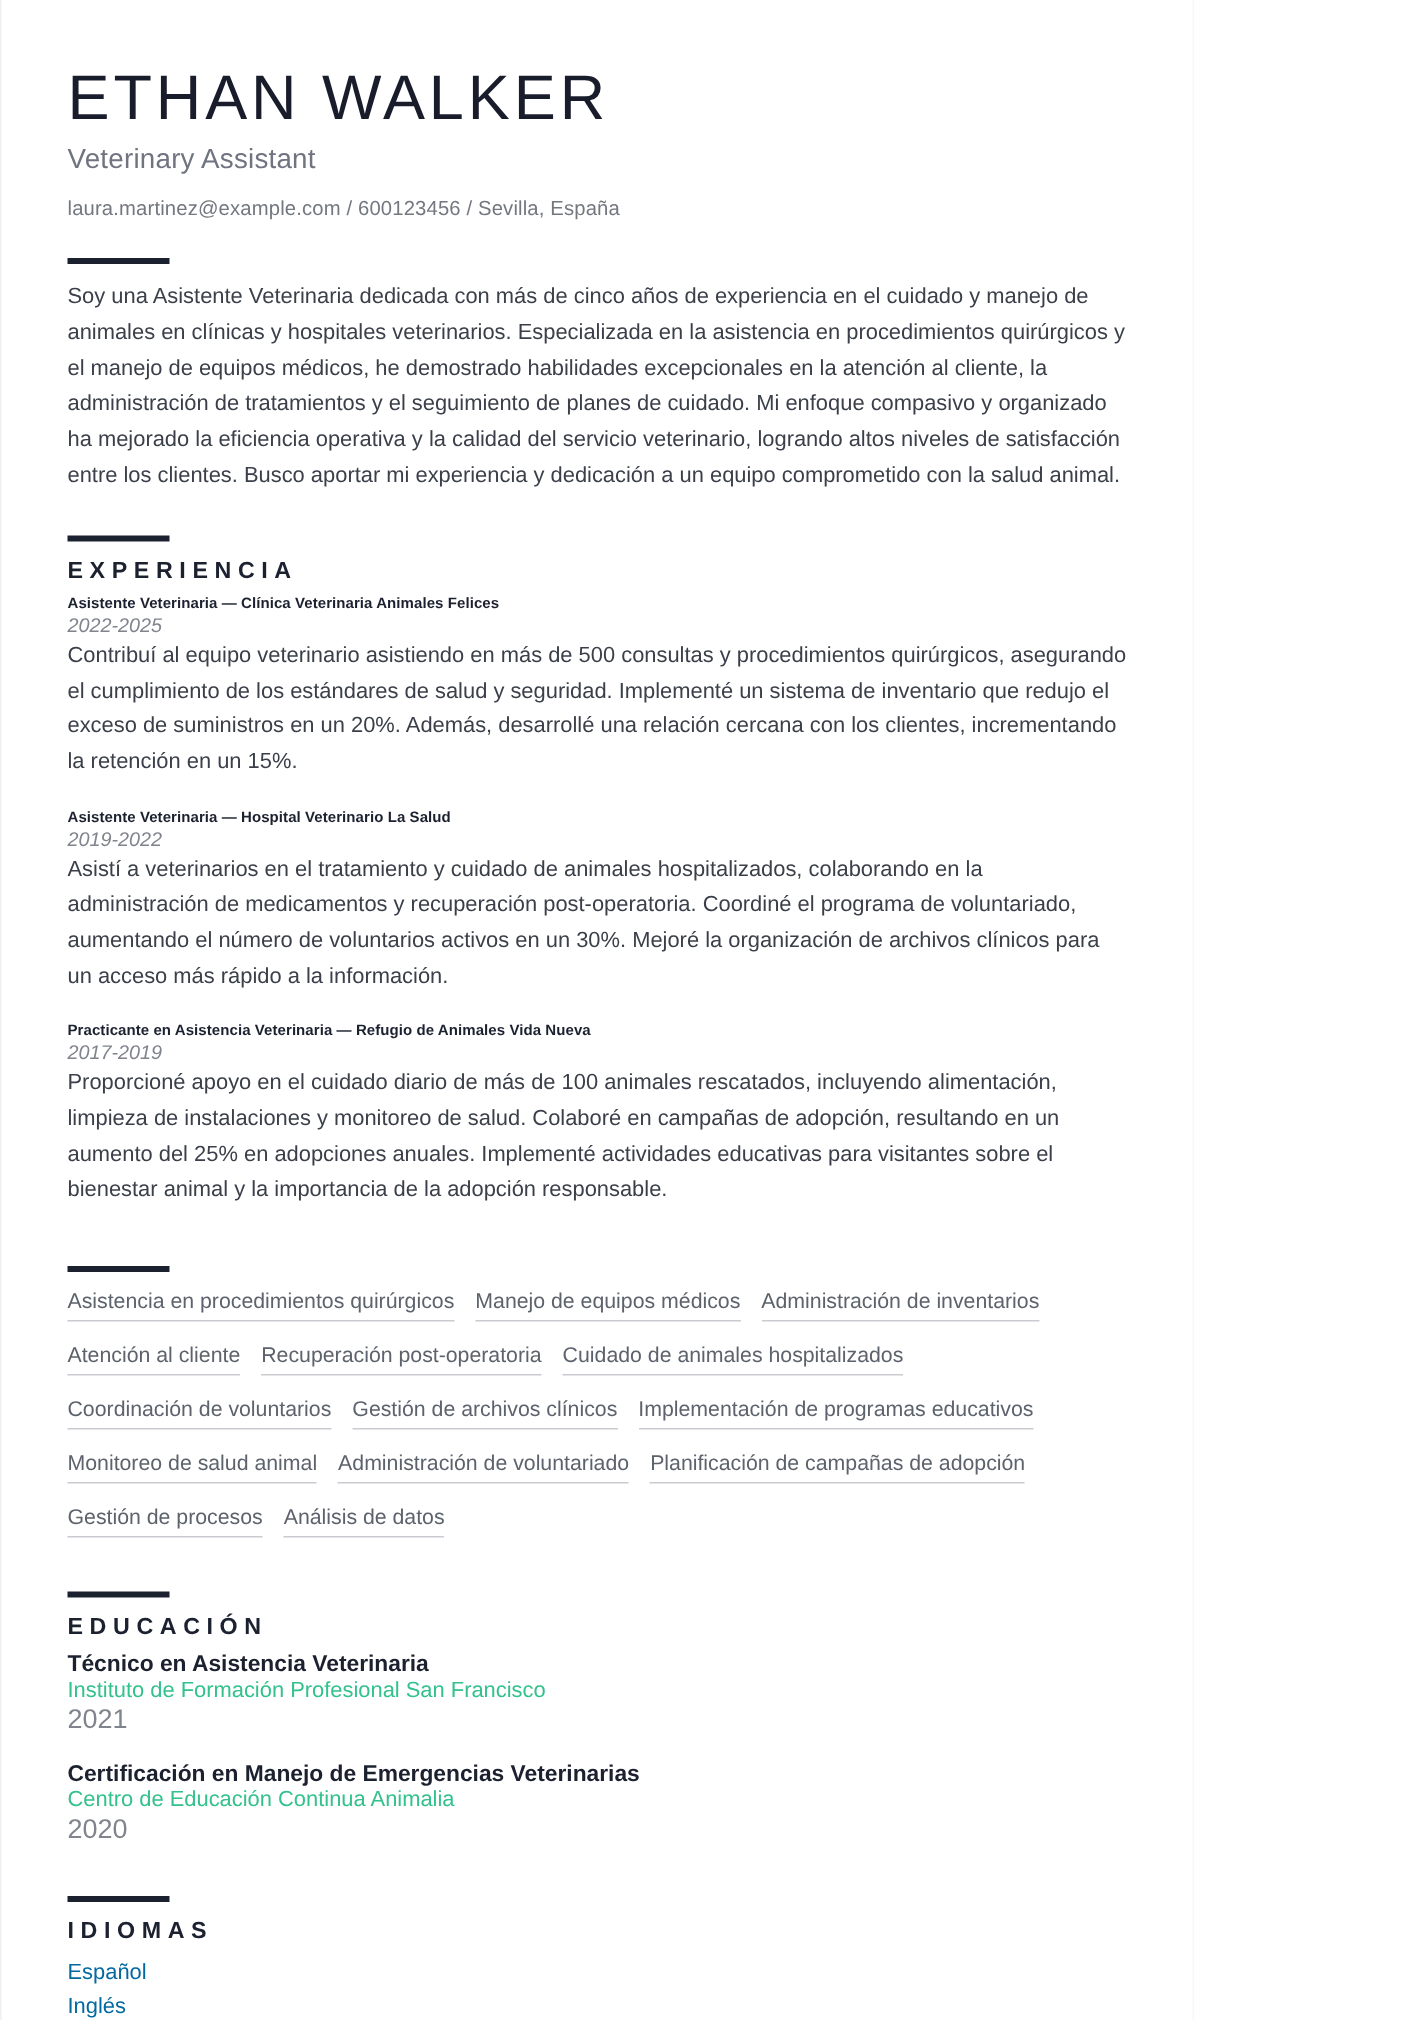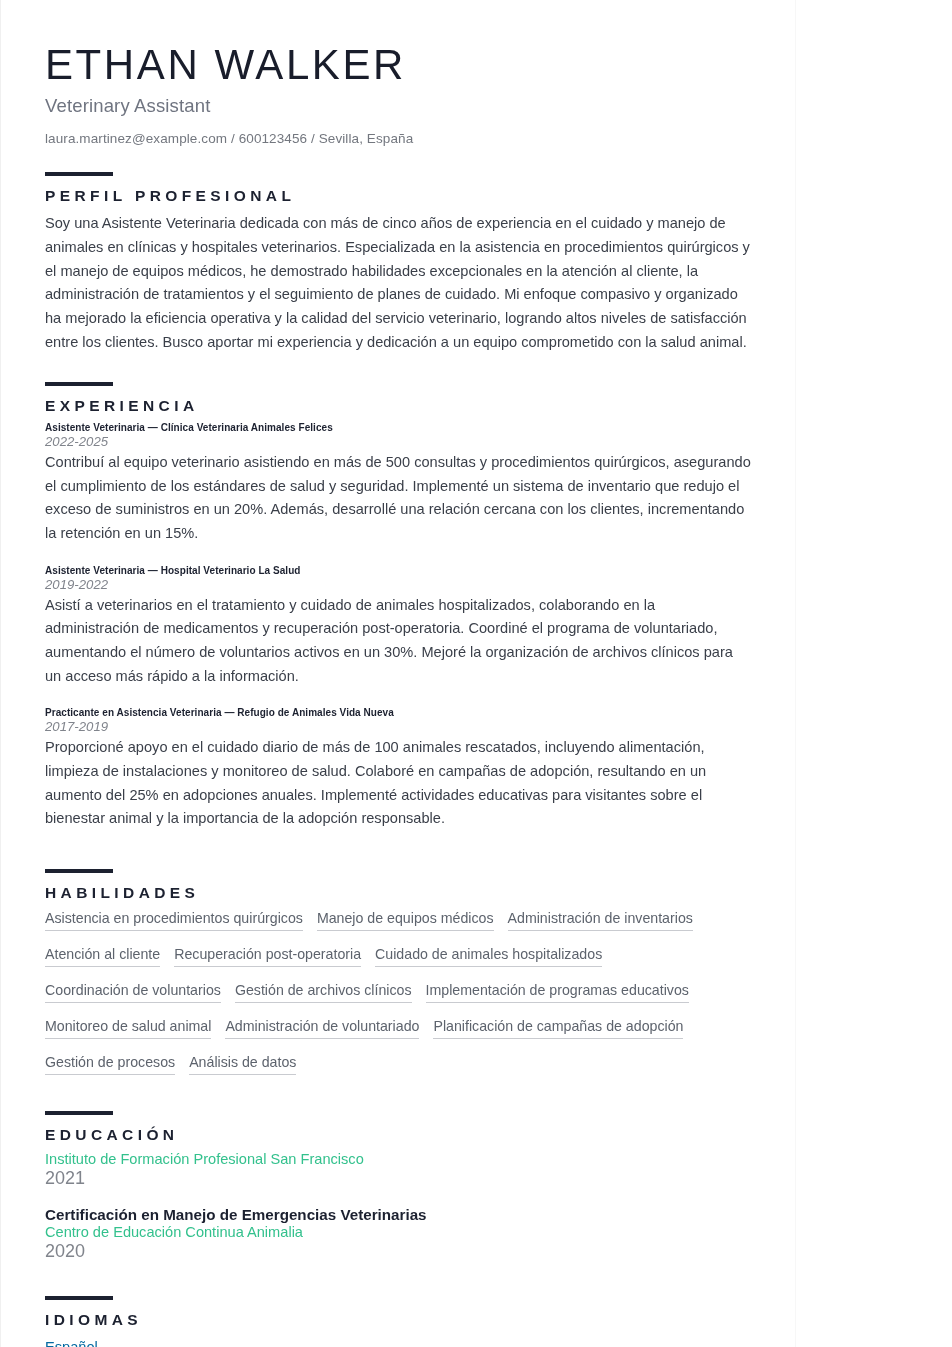--- a/index.html
+++ b/index.html
@@ -154,21 +154,20 @@
   <div class="inner">
 
     <div>
       <h1 class="hdr-name">ETHAN WALKER</h1>
       <div class="hdr-title">Veterinary Assistant</div>
       <div class="hdr-contact">laura.martinez@example.com / 600123456 / Sevilla, España</div>
     </div>
 
     <div class="section">
       <div class="rule"></div>
-      <h2 class="sec-title">PERFIL PROFESIONAL</h2>
       <p class="para">Soy una Asistente Veterinaria dedicada con más de cinco años de experiencia en el cuidado y manejo de animales en clínicas y hospitales veterinarios. Especializada en la asistencia en procedimientos quirúrgicos y el manejo de equipos médicos, he demostrado habilidades excepcionales en la atención al cliente, la administración de tratamientos y el seguimiento de planes de cuidado. Mi enfoque compasivo y organizado ha mejorado la eficiencia operativa y la calidad del servicio veterinario, logrando altos niveles de satisfacción entre los clientes. Busco aportar mi experiencia y dedicación a un equipo comprometido con la salud animal.</p>
     </div>
 
     <div class="section sec-exp">
       <div class="rule"></div>
       <h2 class="sec-title">EXPERIENCIA</h2>
 
       <div class="exp-item">
         <div class="exp-head">Asistente Veterinaria — Clínica Veterinaria Animales Felices</div>
         <div class="exp-dates">2022-2025</div>
@@ -183,21 +182,20 @@
 
       <div class="exp-item">
         <div class="exp-head">Practicante en Asistencia Veterinaria — Refugio de Animales Vida Nueva</div>
         <div class="exp-dates">2017-2019</div>
         <p class="para">Proporcioné apoyo en el cuidado diario de más de 100 animales rescatados, incluyendo alimentación, limpieza de instalaciones y monitoreo de salud. Colaboré en campañas de adopción, resultando en un aumento del 25% en adopciones anuales. Implementé actividades educativas para visitantes sobre el bienestar animal y la importancia de la adopción responsable.</p>
       </div>
     </div>
 
     <div class="section sec-skl">
       <div class="rule"></div>
-      <h2 class="sec-title">HABILIDADES</h2>
       <div class="skills">
         <span class="skill">Asistencia en procedimientos quirúrgicos</span>
         <span class="skill">Manejo de equipos médicos</span>
         <span class="skill">Administración de inventarios</span>
         <span class="skill">Atención al cliente</span>
         <span class="skill">Recuperación post-operatoria</span>
         <span class="skill">Cuidado de animales hospitalizados</span>
         <span class="skill">Coordinación de voluntarios</span>
         <span class="skill">Gestión de archivos clínicos</span>
         <span class="skill">Implementación de programas educativos</span>
@@ -207,20 +205,21 @@
         <span class="skill">Gestión de procesos</span>
         <span class="skill">Análisis de datos</span>
       </div>
     </div>
 
     <div class="section sec-edu">
       <div class="rule"></div>
       <h2 class="sec-title">EDUCACIÓN</h2>
 
       <div class="edu-item">
+        <div class="edu-degree">Técnico en Asistencia Veterinaria</div>
         <div class="edu-school">Instituto de Formación Profesional San Francisco</div>
         <div class="edu-year">2021</div>
       </div>
 
       <div class="edu-item">
         <div class="edu-degree">Certificación en Manejo de Emergencias Veterinarias</div>
         <div class="edu-school">Centro de Educación Continua Animalia</div>
         <div class="edu-year">2020</div>
       </div>
     </div>

